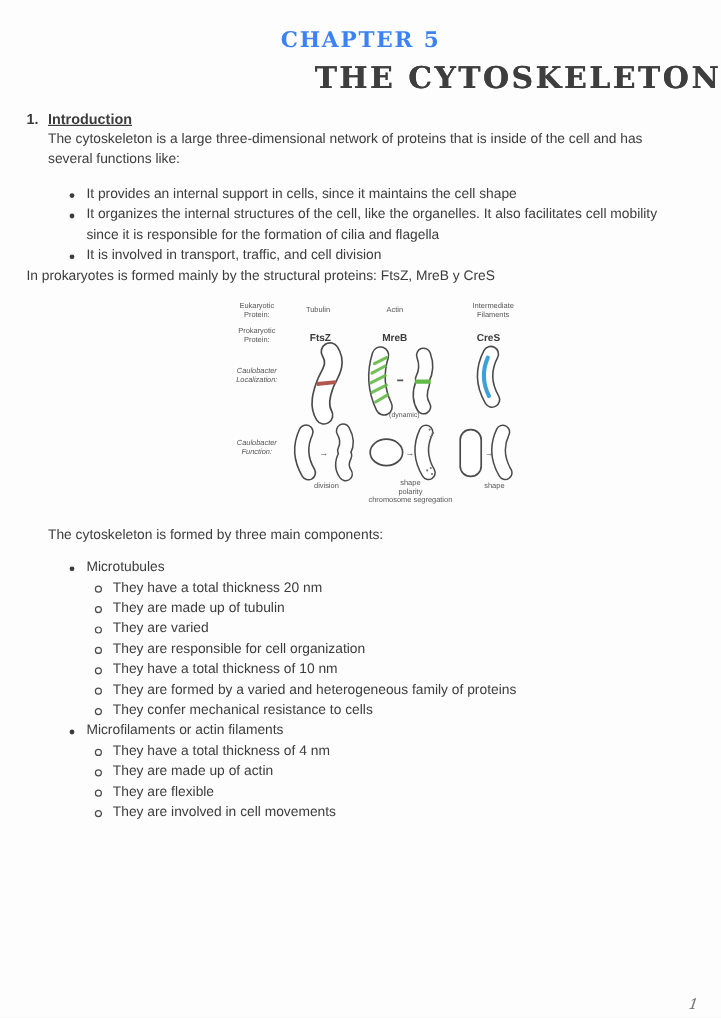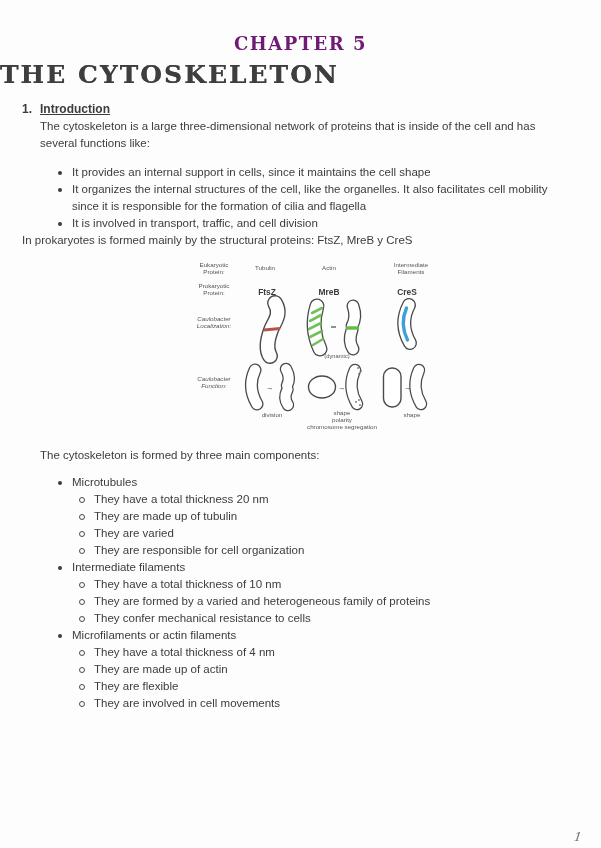--- a/index.html
+++ b/index.html
@@ -11,31 +11,31 @@
   .page{
     position:relative;
     width:601px;height:848px;
     background:#fdfdfd;
     color:#3c3c3c;
     overflow:hidden;
     box-sizing:border-box;
   }
   .chapter{
     margin:0;
-    padding-top:33px;
+    padding-top:23px;
     text-align:center;
     font-family:"DejaVu Serif", serif;
     font-weight:bold;
     font-size:18px;
     letter-spacing:1.5px;
-    color:#701a75;
+    color:#3b82f6;
   }
   .doc-title{
     margin:6px 0 0 0;
-    text-align:left;
+    text-align:right;
     font-family:"DejaVu Serif", serif;
     font-weight:bold;
     font-size:25px;
     letter-spacing:2px;
     color:#3e3e3e;
     text-shadow:0 0 .4px #555;
   }
   .content{
     padding:12px 32px 0 22px;
     font-size:11.5px;
@@ -222,24 +222,20 @@
       </div>
       <div class="b2">
         <span class="circ"></span>
         <span class="txt">They are varied</span>
       </div>
       <div class="b2">
         <span class="circ"></span>
         <span class="txt">They are responsible for cell organization</span>
       </div>
 
-      <div class="b1">
-        <span class="dot"></span>
-        <span class="txt">Intermediate filaments</span>
-      </div>
       <div class="b2">
         <span class="circ"></span>
         <span class="txt">They have a total thickness of 10 nm</span>
       </div>
       <div class="b2">
         <span class="circ"></span>
         <span class="txt">They are formed by a varied and heterogeneous family of proteins</span>
       </div>
       <div class="b2">
         <span class="circ"></span>

